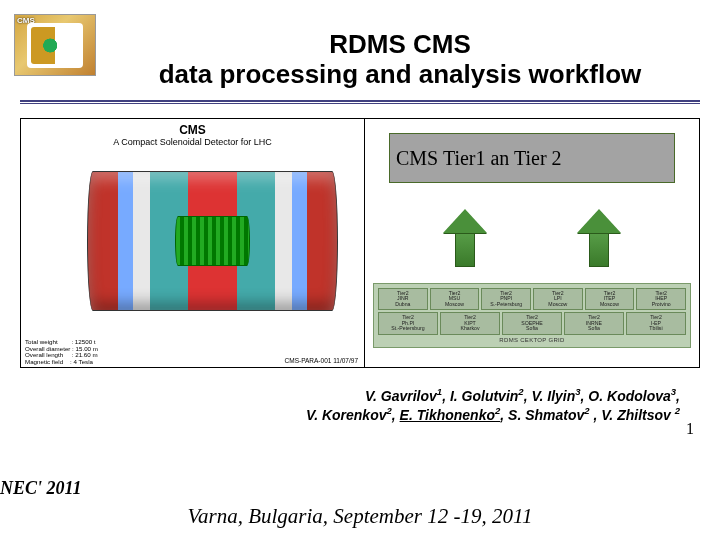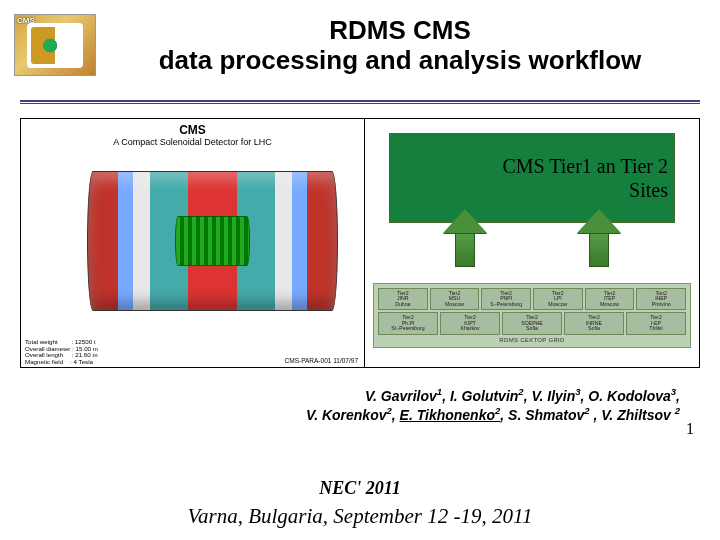--- a/index.html
+++ b/index.html
@@ -52,21 +52,21 @@
     left: 2px;
     top: 1px;
     font-size: 8px;
     font-weight: bold;
     color: #fff;
     text-shadow: 0 0 2px #000;
   }
   .title-block {
     position: absolute;
     left: 100px;
-    top: 16px;
+    top: 30px;
     right: 20px;
     text-align: center;
   }
   .title-line {
     font-size: 26px;
     font-weight: bold;
     color: #000;
     line-height: 1.15;
   }
   .title-underline {
@@ -150,23 +150,23 @@
     position: relative;
     box-sizing: border-box;
     background: #fff;
   }
   .tier-box {
     position: absolute;
     left: 24px;
     right: 24px;
     top: 14px;
     border: 1px solid #4a6a2a;
-    background: #15803d;
-    text-align: right;
-    padding: 20px 6px;
+    background: #a3a3a3;
+    text-align: left;
+    padding: 12px 6px;
     font-family: "Times New Roman", serif;
     font-size: 20px;
     line-height: 1.2;
   }
   .arrows {
     position: absolute;
     left: 0; right: 0;
     top: 90px;
     height: 70px;
     display: flex;
@@ -249,21 +249,21 @@
     font-style: italic;
     font-size: 11px;
     line-height: 1.15;
     font-family: "Times New Roman", serif;
   }
 
   .conf {
     position: absolute;
     left: 0; right: 0;
     top: 478px;
-    text-align: center;
+    text-align: left;
     font-style: italic;
     font-weight: bold;
     font-size: 18px;
     font-family: "Times New Roman", serif;
   }
   .venue {
     position: absolute;
     left: 0; right: 0;
     top: 504px;
     text-align: center;
@@ -310,21 +310,20 @@
       <div class="det-meta">Total weight        : 12500 t
 Overall diameter : 15.00 m
 Overall length     : 21.60 m
 Magnetic field    : 4 Tesla</div>
       <div class="det-id">CMS-PARA-001  11/07/97</div>
     </div>
 
     <div class="right-col">
       <div class="tier-box">
         <div>CMS Tier1 an Tier 2</div>
-        <div>Sites</div>
       </div>
       <div class="arrows">
         <div class="arrow-up"></div>
         <div class="arrow-up"></div>
       </div>
       <div class="tier-grid">
         <div class="tier-row" id="gr1">
             <div class="tier-cell">Tier2
 JINR
 Dubna</div>

